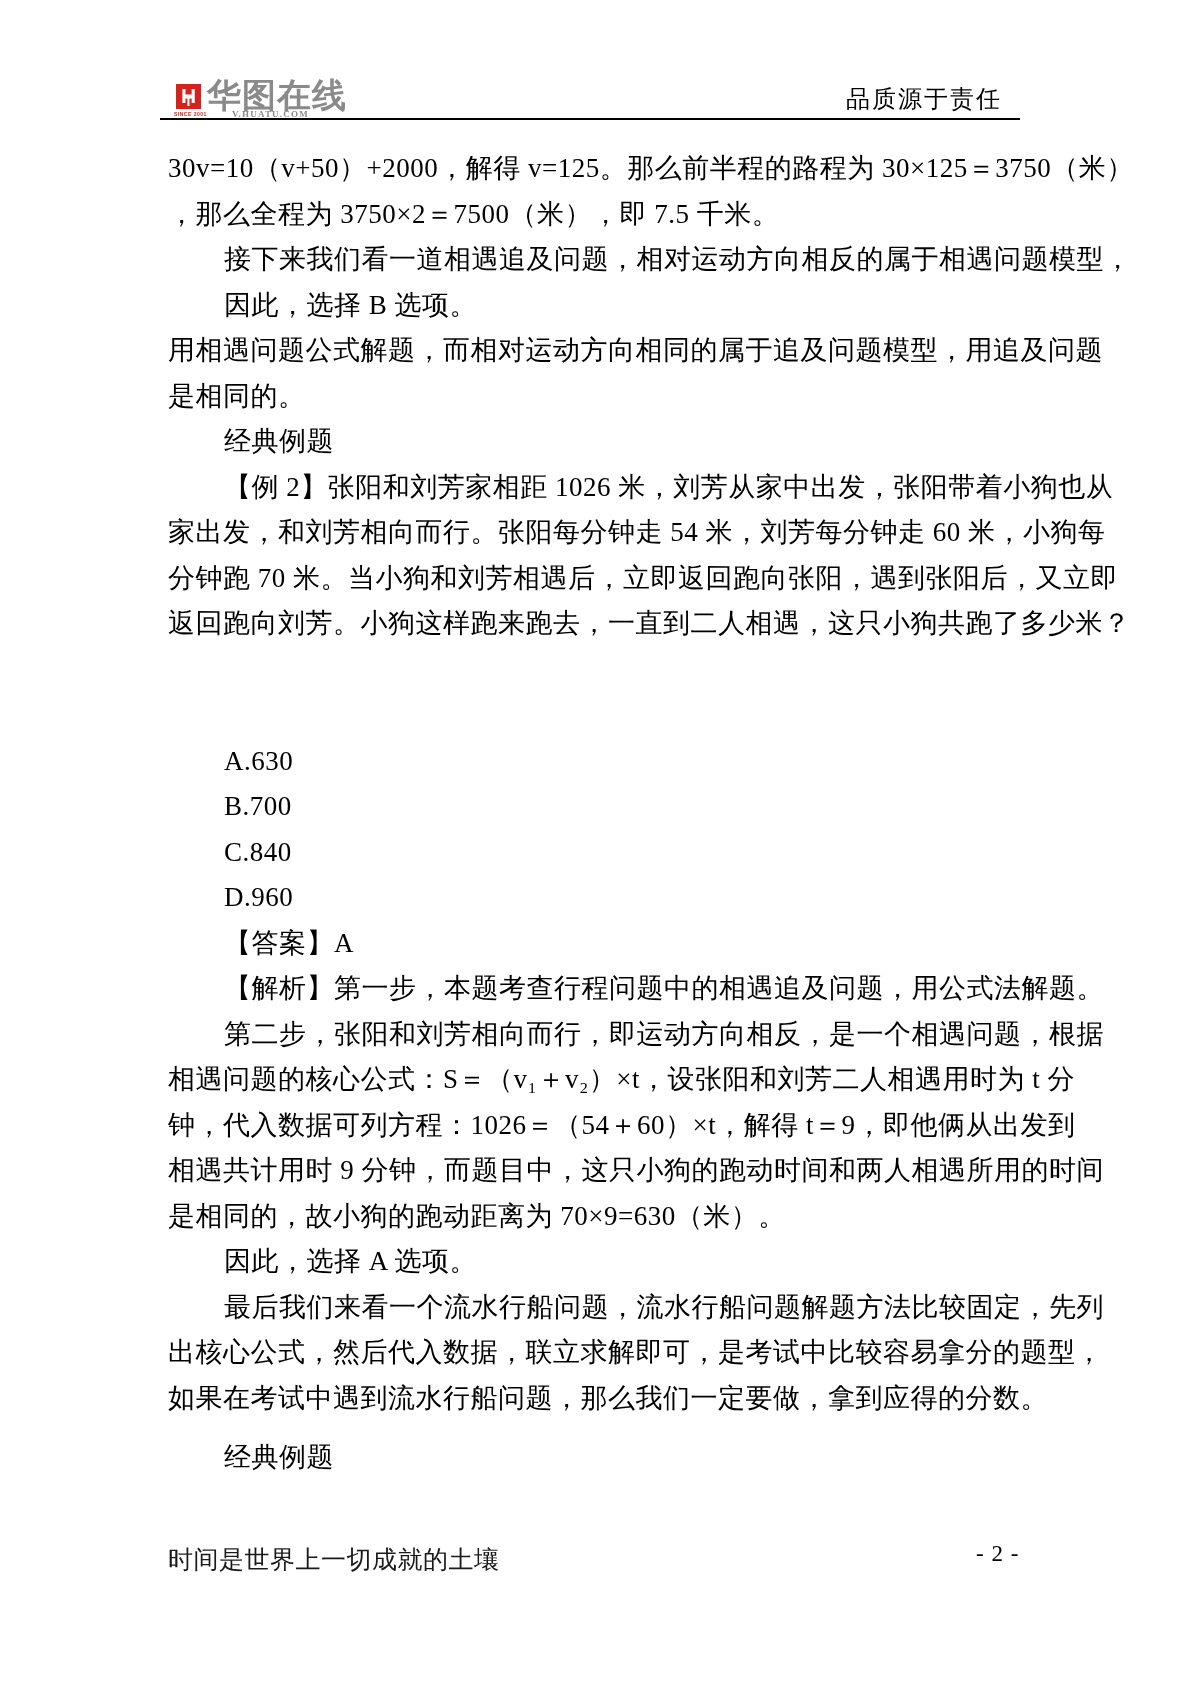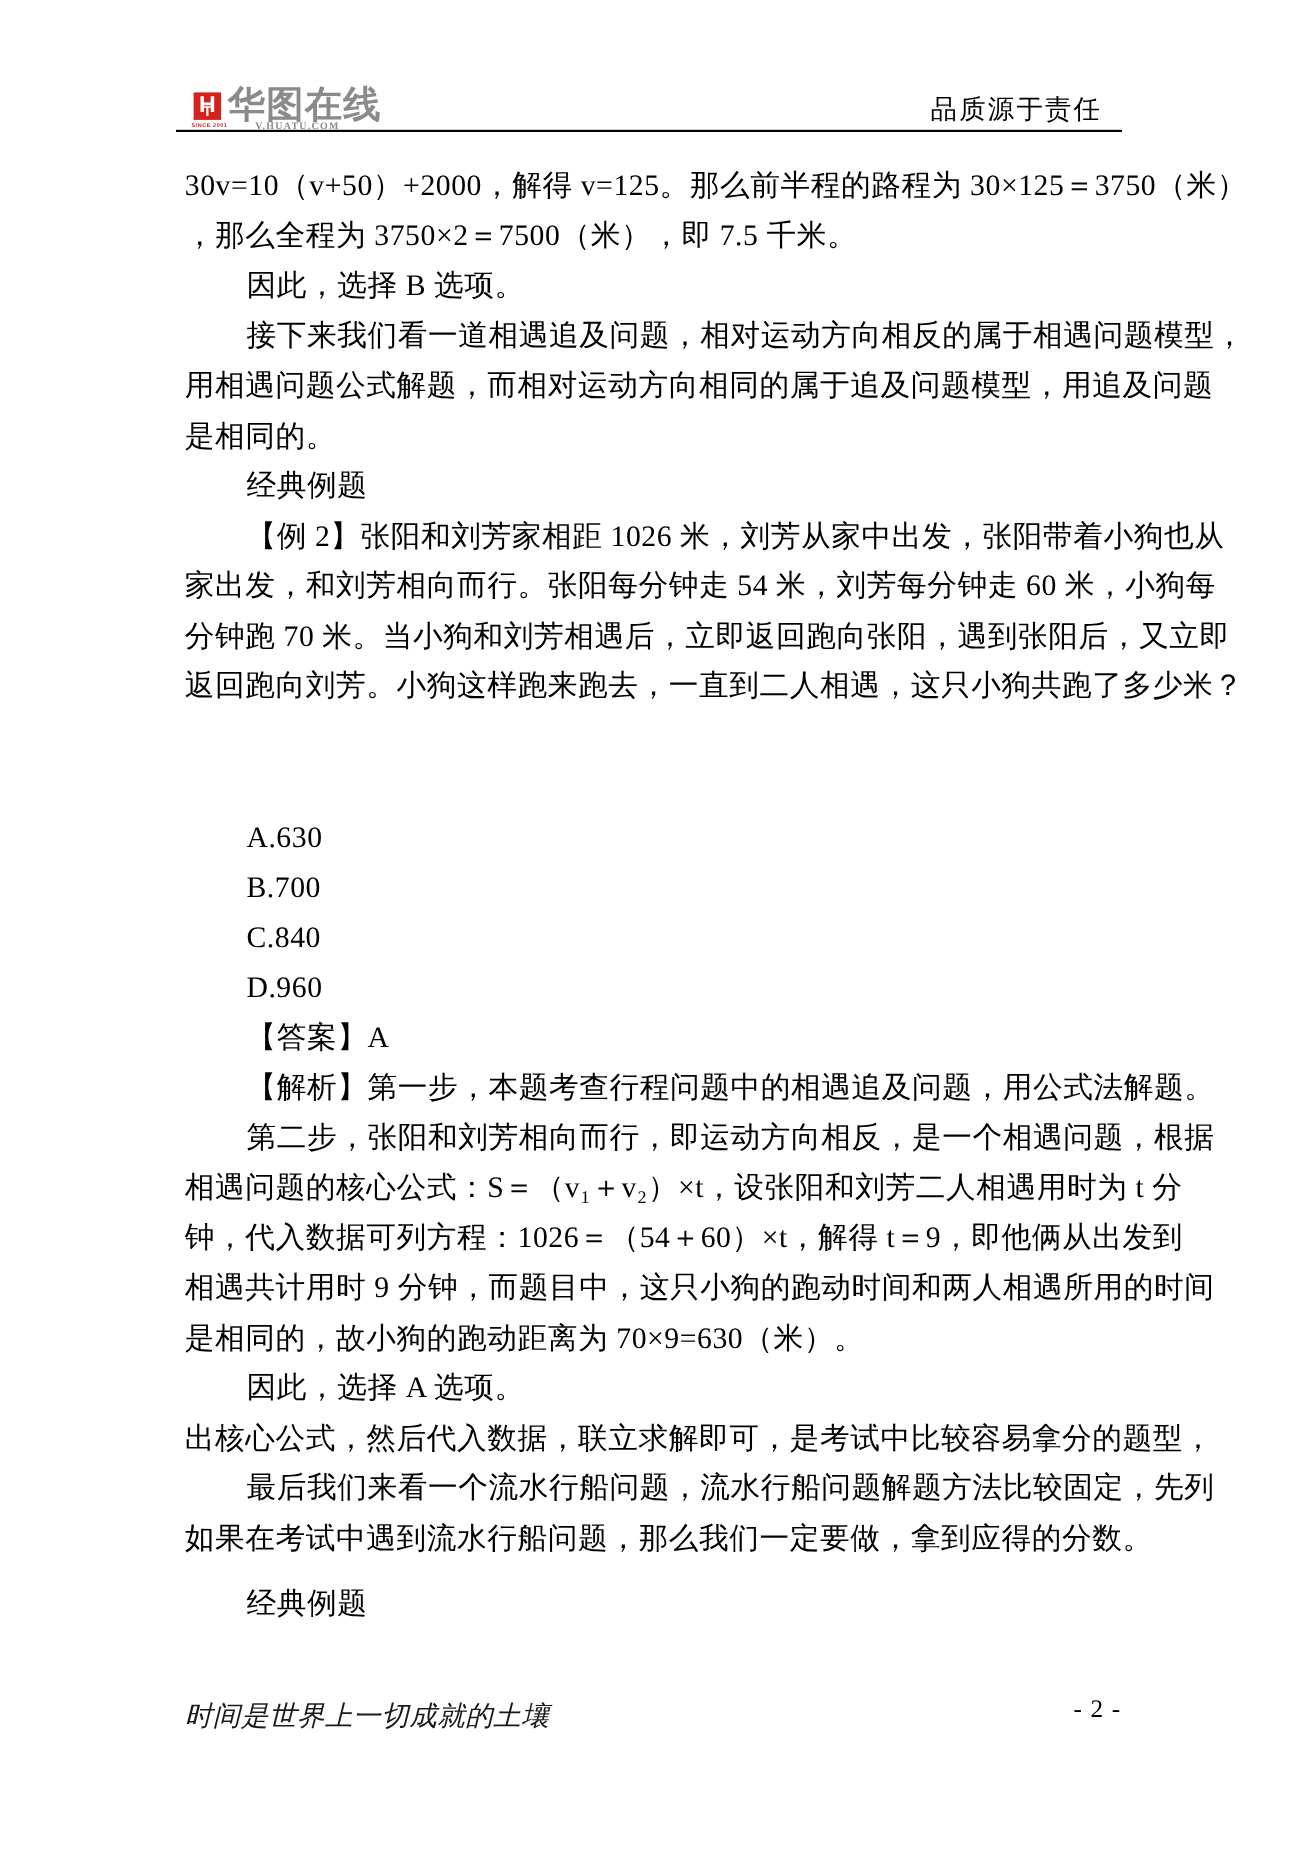--- a/index.html
+++ b/index.html
@@ -76,21 +76,21 @@
     letter-spacing: 0.5px;
     white-space: nowrap;
   }
   .line.indent { padding-left: 56px; }
 
   
   .footer-motto {
     position: absolute; left: 168px; top: 1543px;
     font-family: "Liberation Sans", sans-serif;
     font-size: 25px; letter-spacing: 0.5px;
-    color: #1a1a1a; white-space: nowrap; font-style: italic;
+    color: #1a1a1a; white-space: nowrap;
   }
   .footer-page {
     position: absolute; left: 976px; top: 1541px;
     font-size: 23px; letter-spacing: 1px;
     color: #000; white-space: nowrap;
   }
 </style>
 </head>
 <body>
 
@@ -103,41 +103,41 @@
     <div class="logo-since">SINCE 2001</div>
     <div class="logo-brand">华图在线</div>
     <div class="logo-domain">V.HUATU.COM</div>
   </div>
   <div class="tagline">品质源于责任</div>
 </div>
 
 <div class="doc-body" id="doc-body">
     <div class="line">30v=10（v+50）+2000，解得 v=125。那么前半程的路程为 30×125＝3750（米）</div>
     <div class="line">，那么全程为 3750×2＝7500（米），即 7.5 千米。</div>
+    <div class="line indent">接下来我们看一道相遇追及问题，相对运动方向相反的属于相遇问题模型，</div>
     <div class="line indent">因此，选择 B 选项。</div>
-    <div class="line indent">接下来我们看一道相遇追及问题，相对运动方向相反的属于相遇问题模型，</div>
     <div class="line">用相遇问题公式解题，而相对运动方向相同的属于追及问题模型，用追及问题</div>
     <div class="line">是相同的。</div>
     <div class="line indent">经典例题</div>
     <div class="line indent">【例 2】张阳和刘芳家相距 1026 米，刘芳从家中出发，张阳带着小狗也从</div>
     <div class="line">家出发，和刘芳相向而行。张阳每分钟走 54 米，刘芳每分钟走 60 米，小狗每</div>
     <div class="line">分钟跑 70 米。当小狗和刘芳相遇后，立即返回跑向张阳，遇到张阳后，又立即</div>
     <div class="line">返回跑向刘芳。小狗这样跑来跑去，一直到二人相遇，这只小狗共跑了多少米？</div>
     <div class="line indent" style="margin-top: 92px;">A.630</div>
     <div class="line indent">B.700</div>
     <div class="line indent">C.840</div>
     <div class="line indent">D.960</div>
     <div class="line indent">【答案】A</div>
     <div class="line indent">【解析】第一步，本题考查行程问题中的相遇追及问题，用公式法解题。</div>
     <div class="line indent">第二步，张阳和刘芳相向而行，即运动方向相反，是一个相遇问题，根据</div>
     <div class="line">相遇问题的核心公式：S＝（v₁＋v₂）×t，设张阳和刘芳二人相遇用时为 t 分</div>
     <div class="line">钟，代入数据可列方程：1026＝（54＋60）×t，解得 t＝9，即他俩从出发到</div>
     <div class="line">相遇共计用时 9 分钟，而题目中，这只小狗的跑动时间和两人相遇所用的时间</div>
     <div class="line">是相同的，故小狗的跑动距离为 70×9=630（米）。</div>
     <div class="line indent">因此，选择 A 选项。</div>
+    <div class="line indent">最后我们来看一个流水行船问题，流水行船问题解题方法比较固定，先列</div>
     <div class="line">出核心公式，然后代入数据，联立求解即可，是考试中比较容易拿分的题型，</div>
-    <div class="line indent">最后我们来看一个流水行船问题，流水行船问题解题方法比较固定，先列</div>
     <div class="line">如果在考试中遇到流水行船问题，那么我们一定要做，拿到应得的分数。</div>
     <div class="line indent" style="margin-top: 14px;">经典例题</div>
   </div>
 
 <div class="footer-motto">时间是世界上一切成就的土壤</div>
 <div class="footer-page">- 2 -</div>
 
 </body></html>

